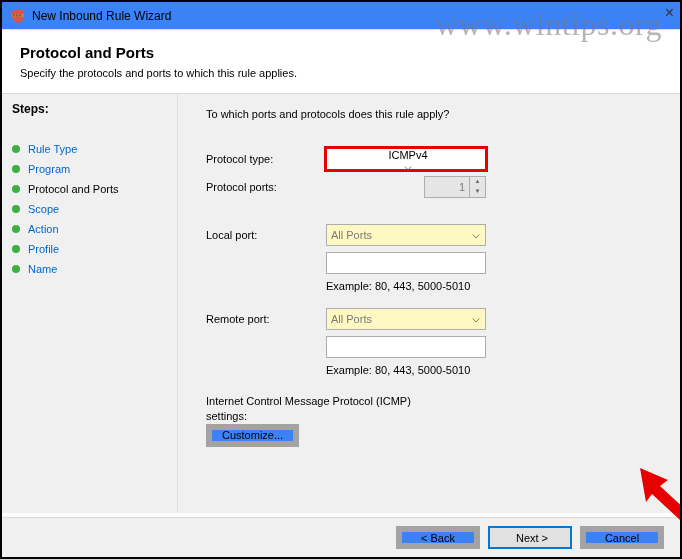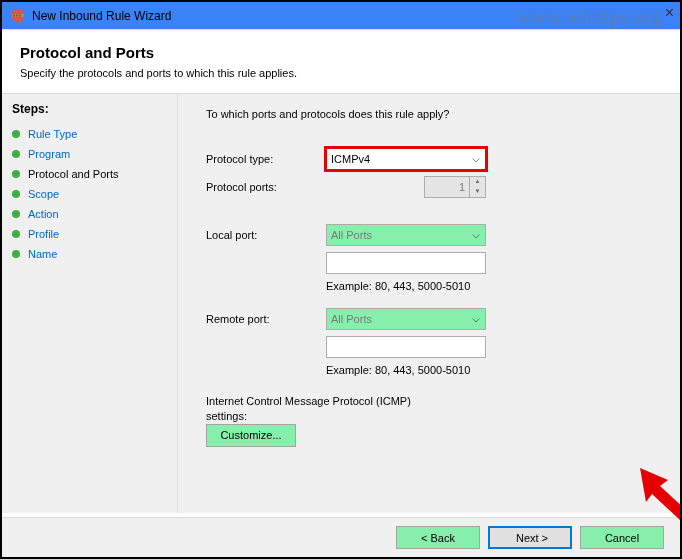--- a/index.html
+++ b/index.html
@@ -30,21 +30,21 @@
   .titlebar .title { color: #000; }
   .titlebar .close {
     position: absolute; right: 6px; top: 2px;
     font-size: 16px; color: #333; cursor: pointer;
     font-family: Arial, sans-serif;
   }
   .watermark {
     position: absolute;
     top: 4px; right: 18px;
     font-family: Georgia, "Times New Roman", serif;
-    font-size: 20px;
+    font-size: 32px;
     color: rgba(120,120,120,0.55);
     letter-spacing: 0.5px;
     pointer-events: none;
     z-index: 50;
   }
   .header {
     padding: 10px 18px 14px 18px;
     background: #fff;
     border-bottom: 1px solid #d9d9d9;
   }
@@ -65,21 +65,21 @@
   }
   .sidebar {
     width: 176px;
     padding: 8px 10px;
     background: #f0f0f0;
     border-right: 1px solid #e0e0e0;
   }
   .sidebar .steps-label {
     font-weight: 700;
     font-size: 12px;
-    margin-bottom: 8px;
+    margin-bottom: 23px;
     color: #000;
   }
   .sidebar ul { list-style: none; margin: 0; padding: 0; }
   .sidebar li {
     display: flex; align-items: center;
     padding: 4px 0;
     font-size: 11px;
     cursor: pointer;
   }
   .bullet {
@@ -120,23 +120,24 @@
     background: #fff;
     border: 1px solid #7a7a7a;
     padding-left: 4px;
     display: flex; align-items: center;
     justify-content: space-between;
     position: relative;
   }
   .select.highlight {
     outline: 3px solid #e60000;
     outline-offset: -1px;
+    flex-direction: column;
   }
   .select.disabled {
-    background: #86efac;
+    background: #fef9c3;
     color: #7a7a7a;
     border-color: #adadad;
   }
   .select .chev {
     width: 18px; text-align: center; font-size: 10px; color: #444;
   }
   .spinner {
     width: 62px; height: 22px;
     display: flex;
     border: 1px solid #adadad;
@@ -168,22 +169,22 @@
   }
   .icmp-row { display:flex; align-items:flex-start; margin-top:18px;flex-direction:column; }
   .icmp-row .lbl2 {
     width: 220px; font-size: 11px; color:#000; line-height: 1.35;
   }
   .btn {
     height: 23px;
     min-width: 84px;
     padding: 0 10px;
     font-size: 11px;
-    background: #86efac;
-    border: 1px solid #a3a3a3;
+    background: #3b82f6;
+    border: 6px solid #a3a3a3;
     cursor: pointer;
     display: inline-flex;
     align-items: center;
     justify-content: center;
   }
   .btn.default { border: 2px solid #0078d7; background:#e1e1e1;padding-left:14px; }
   .footer {
     position: absolute;
     bottom: 0; left: 0; right: 0;
     height: 40px;

